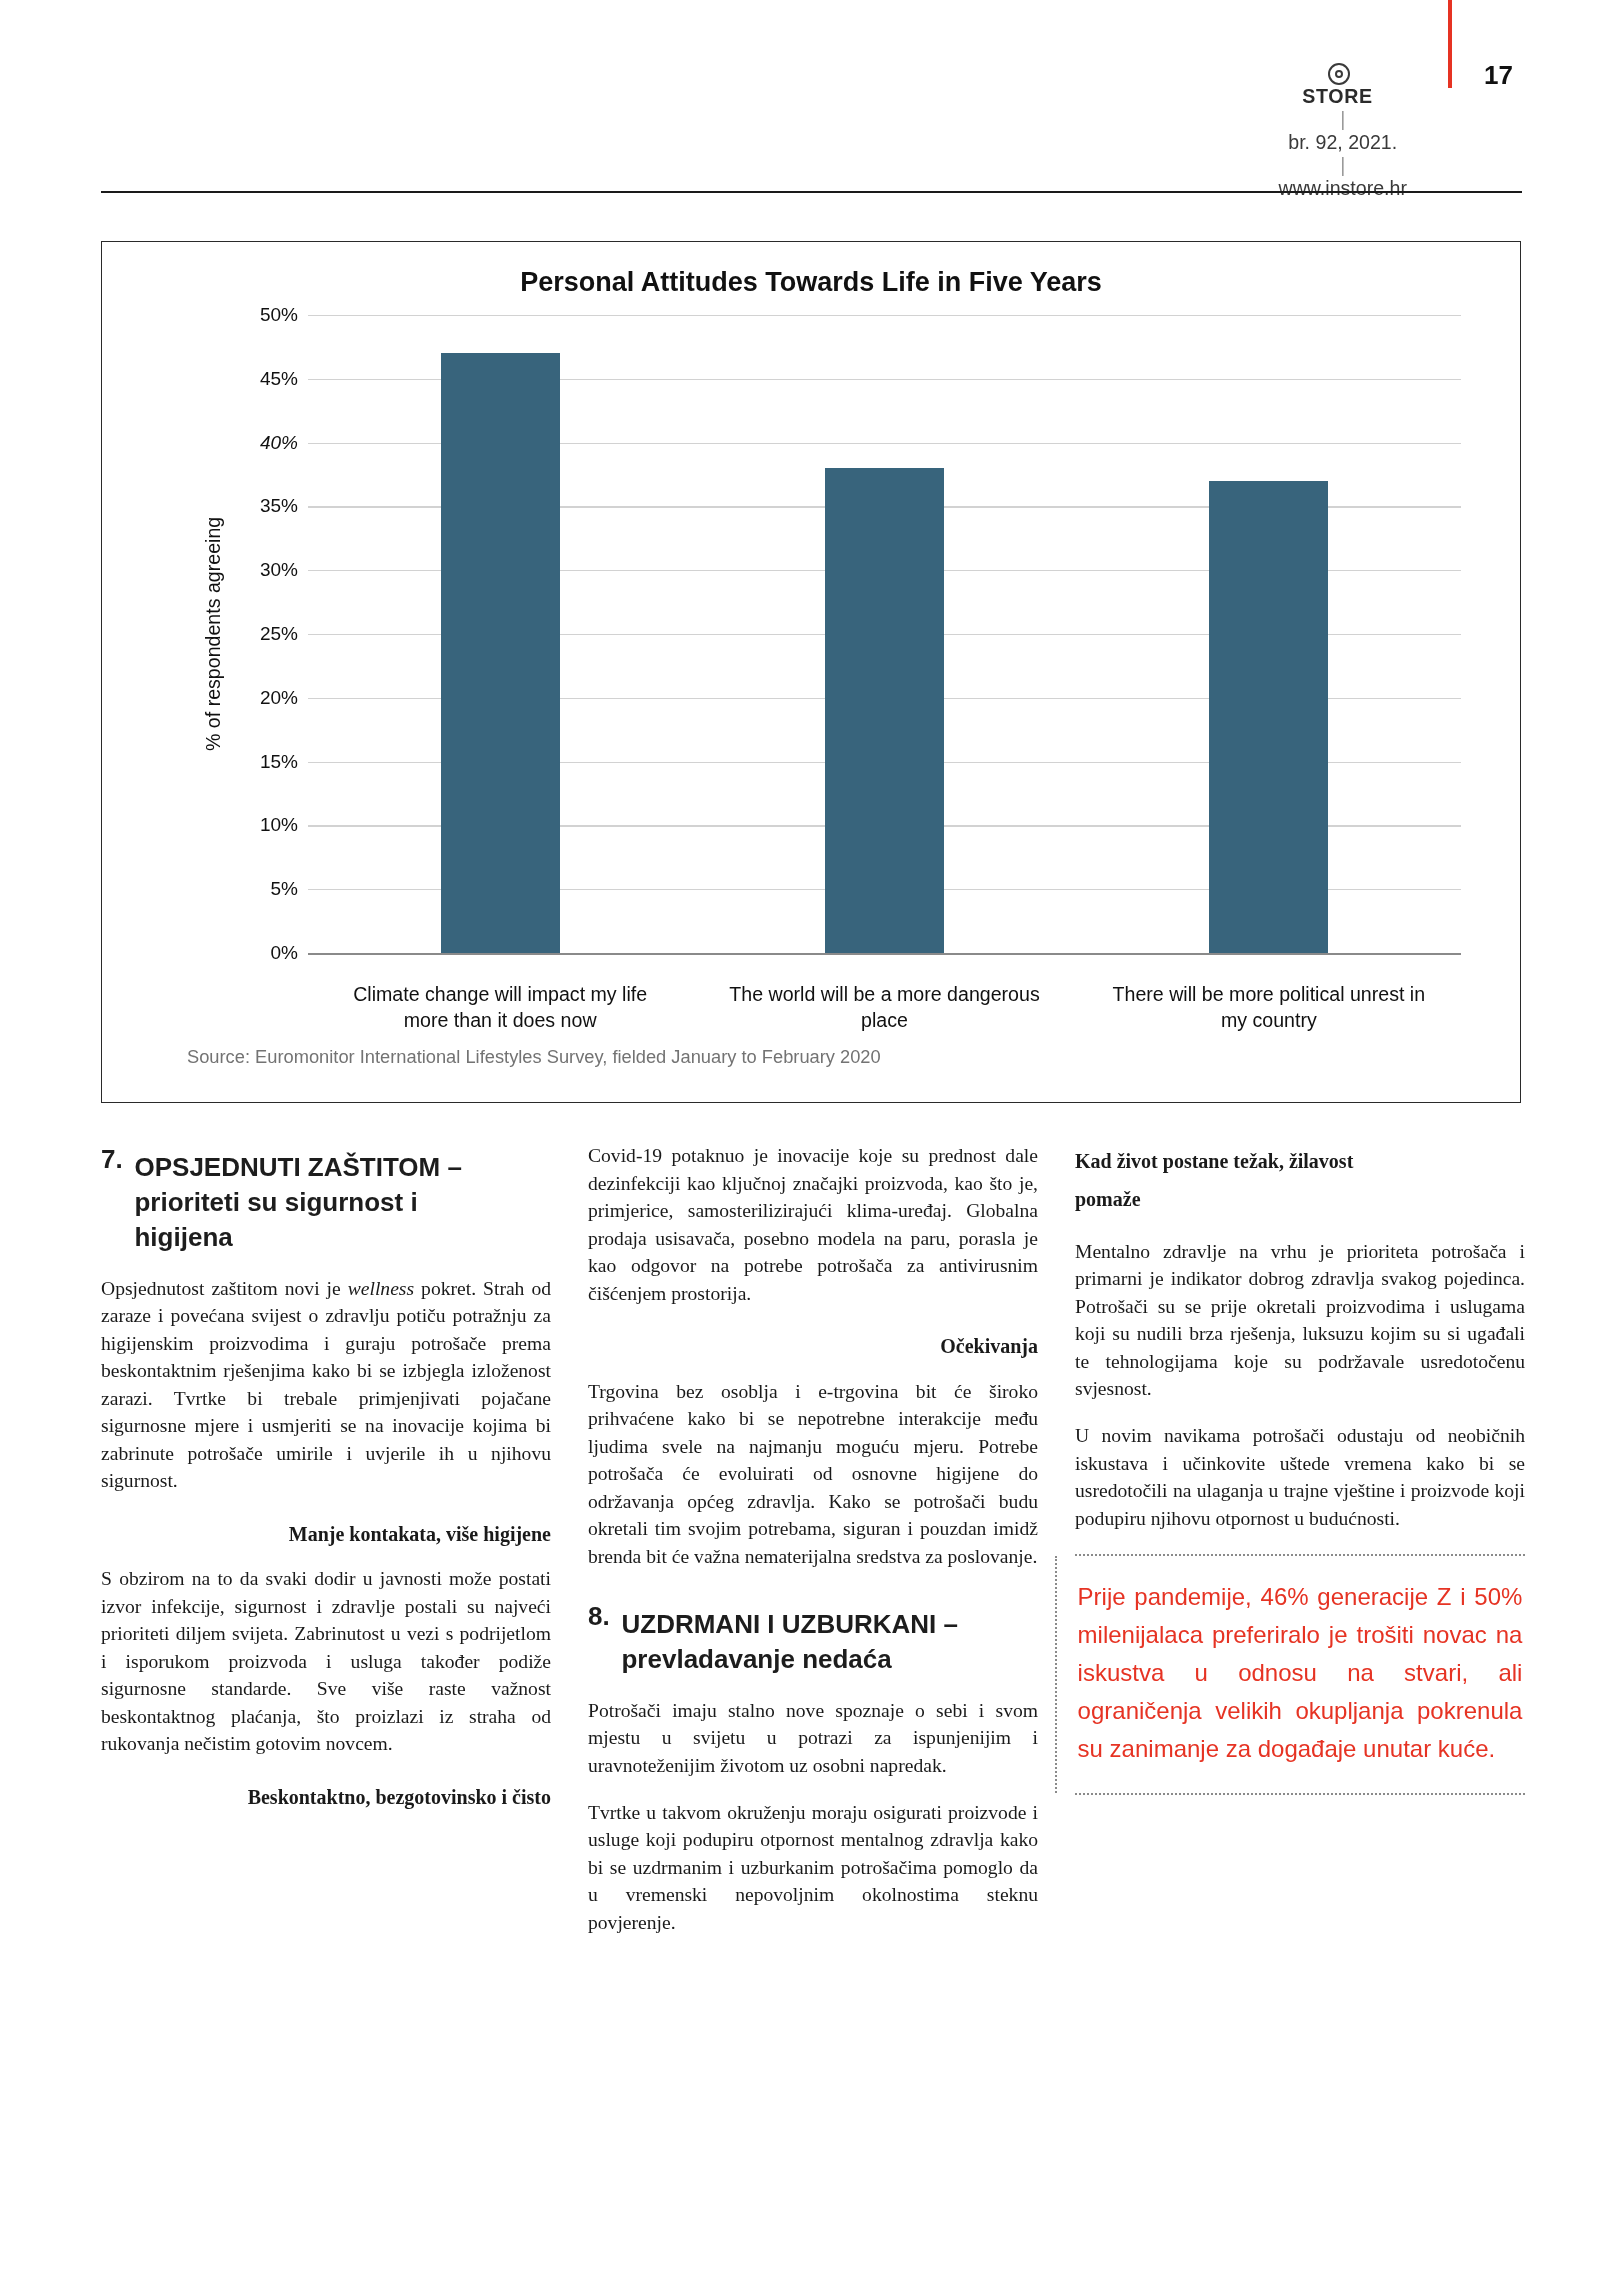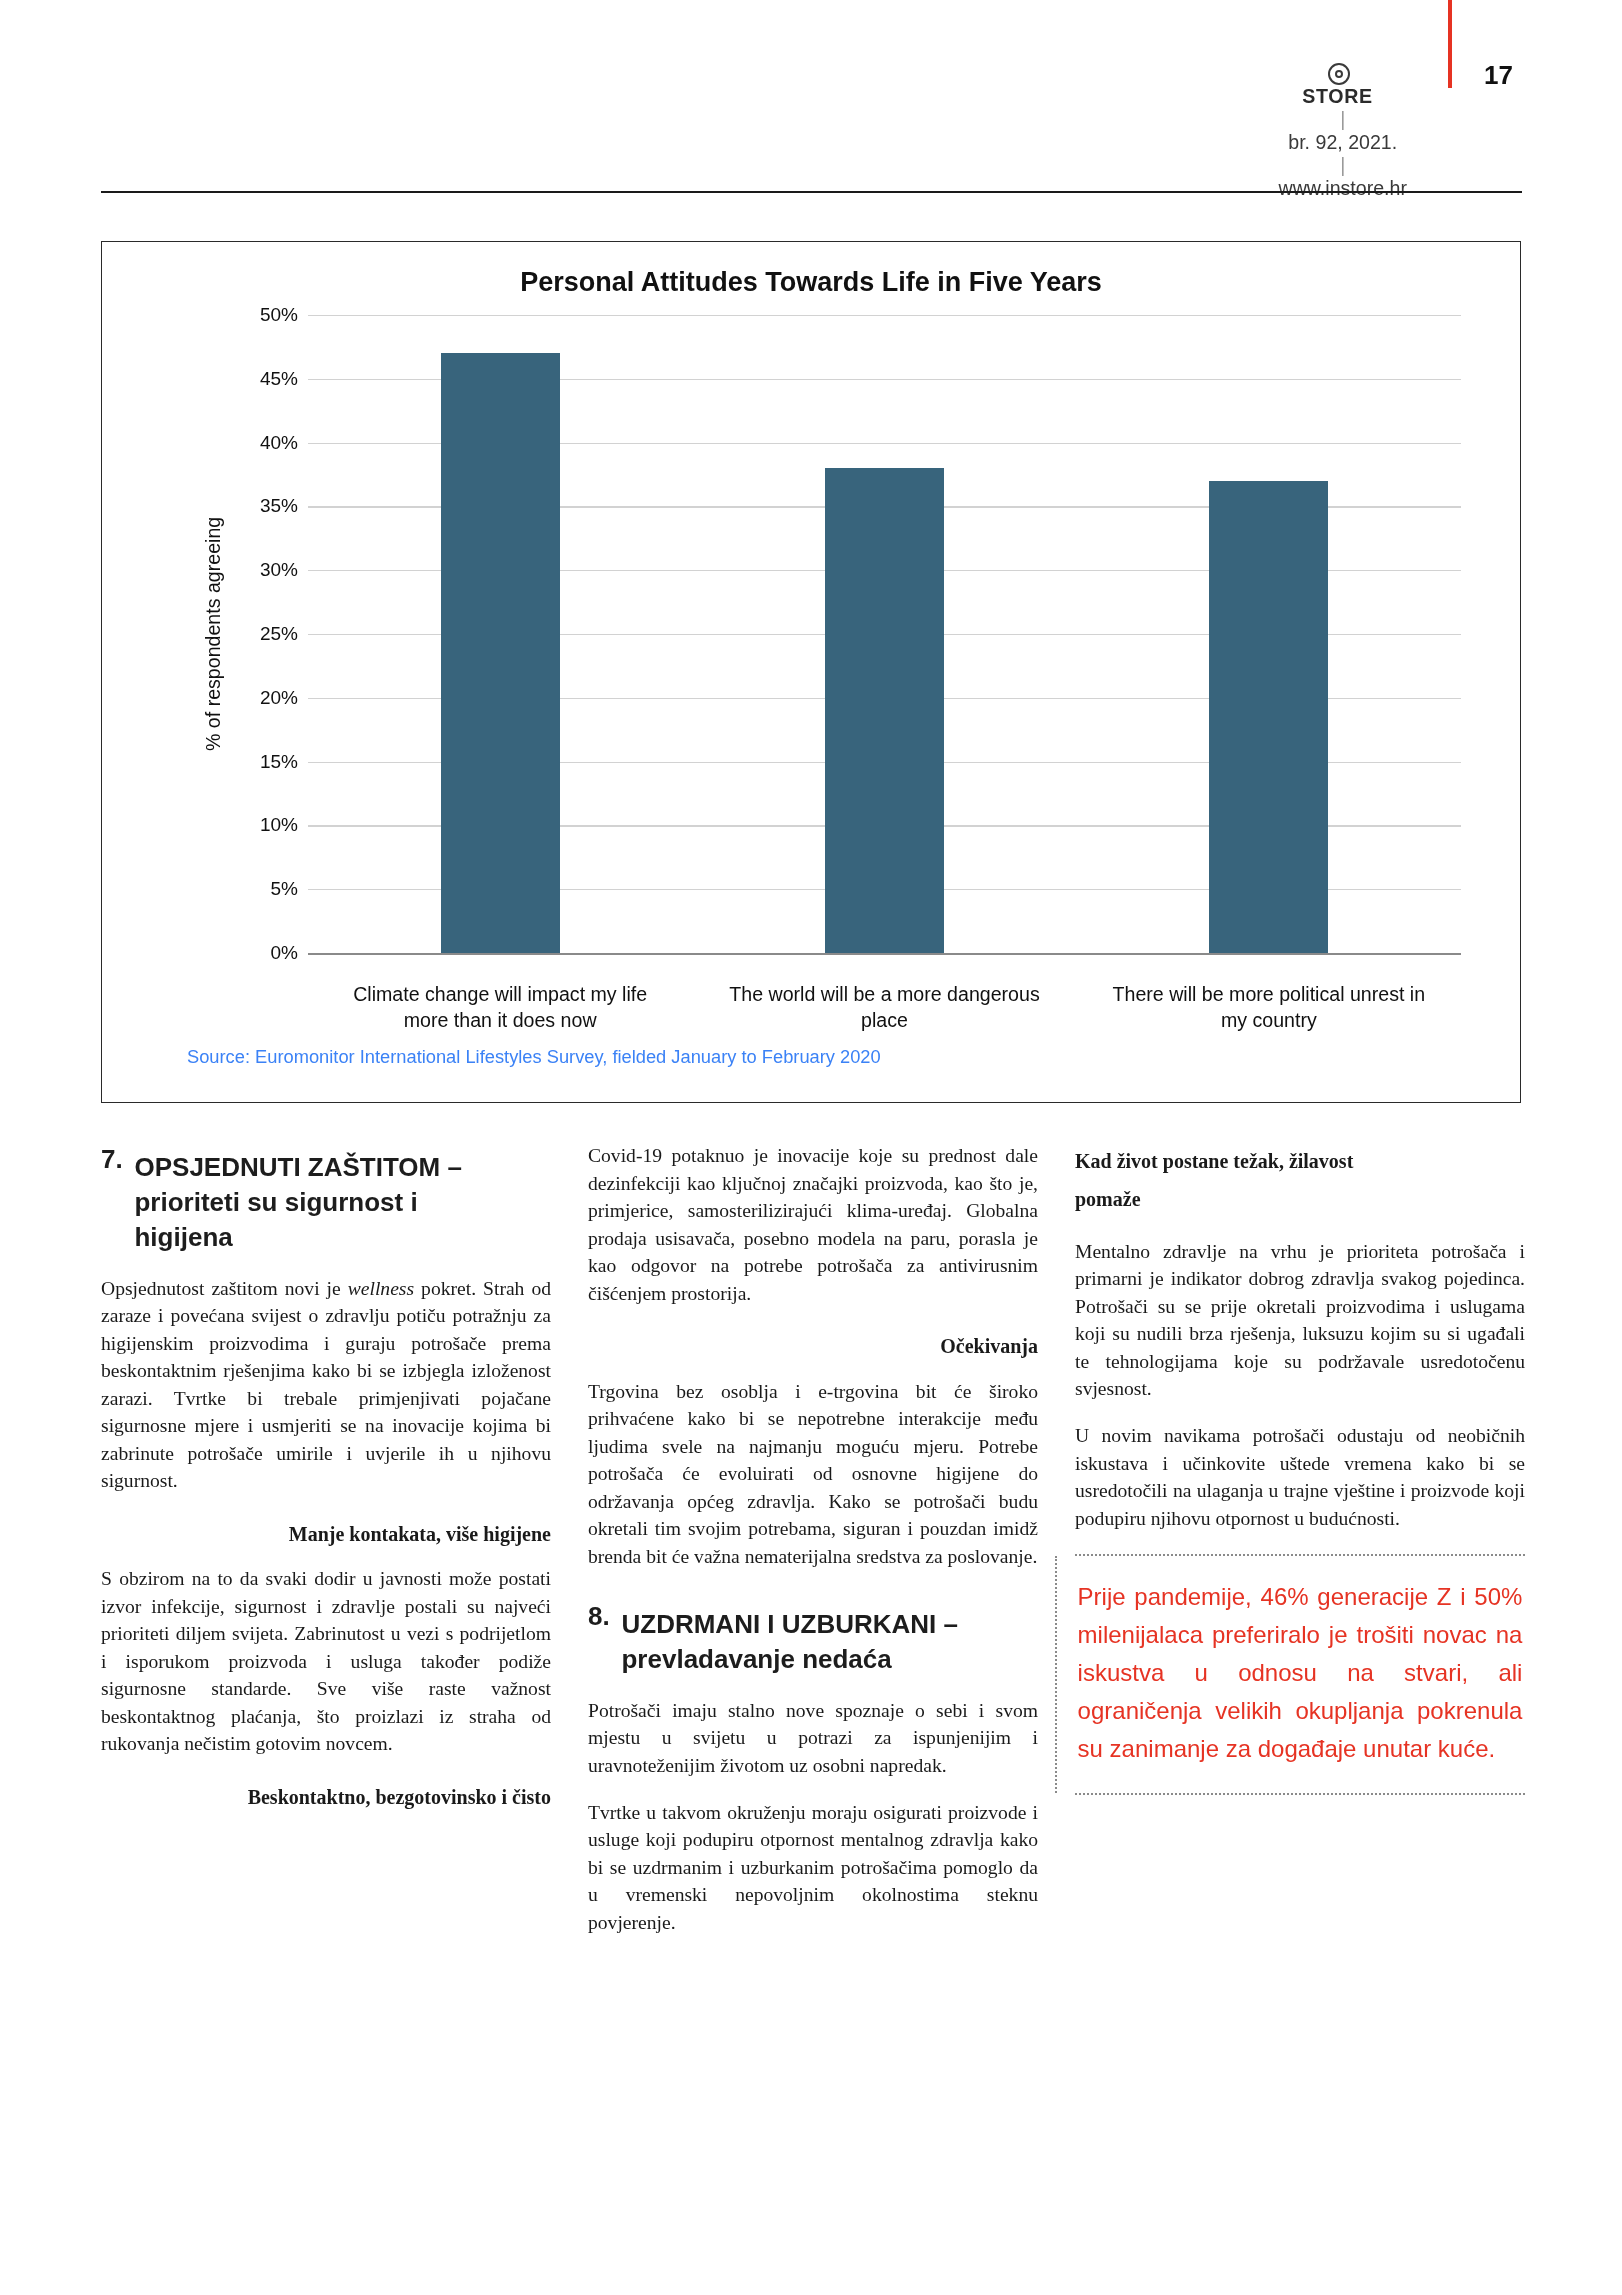--- a/index.html
+++ b/index.html
@@ -30,21 +30,21 @@
           display:flex;align-items:center;justify-content:center;font-size:19.6px;color:#111;}
   .y-ticks{position:absolute;left:131px;top:73px;width:65px;height:638px;}
   .y-tick{position:absolute;right:0;transform:translateY(-50%);font-size:19px;color:#111;}
   .plot{position:absolute;left:206px;right:59px;top:73px;height:638px;border-bottom:2px solid #8a8a8a;}
   .gridline{position:absolute;left:0;right:0;height:1.3px;background:#d2d2d2;}
   .bars{position:absolute;left:0;right:0;top:0;bottom:0;display:flex;}
   .bar-slot{flex:1;display:flex;align-items:flex-end;justify-content:center;}
   .bar{width:119px;background:var(--bar);}
   .x-labels{position:absolute;left:206px;right:59px;top:724px;display:flex;}
   .x-label{flex:1;text-align:center;font-size:19.6px;line-height:25.5px;color:#111;padding:0 26px;box-sizing:border-box;margin-top:16px;}
-  .chart-source{position:absolute;left:85px;bottom:34px;font-size:18.3px;color:#3b82f6;}
+  .chart-source{position:absolute;left:85px;bottom:34px;font-size:18.3px;color:#737373;}
 
   
   .columns{position:absolute;top:1142px;left:101px;right:98px;display:flex;gap:37px;}
   .col{flex:1;min-width:0;font-size:19.6px;line-height:27.5px;text-align:justify;}
   .col p{margin:0 0 19.6px 0;}
   .num-heading{display:flex;font-family:"Liberation Sans",sans-serif;font-weight:bold;
                font-size:26px;line-height:35px;color:#1d1d1d;text-align:left;margin:0 0 19.6px 0;}
   .num-heading .num{flex:0 0 auto;margin-right:11.8px;}
   .num-heading .txt{max-width:340px;margin-top:8px;}
   .subhead{font-weight:bold;font-size:20px;margin:26px 0 17px 0;text-align:right;}
@@ -81,21 +81,21 @@
     <div class="ylabel">% of respondents agreeing</div>
     <div class="y-ticks">
         <div class="y-tick" style="top: 100%;">0%</div>
         <div class="y-tick" style="top: 90%;">5%</div>
         <div class="y-tick" style="top: 80%;">10%</div>
         <div class="y-tick" style="top: 70%;">15%</div>
         <div class="y-tick" style="top: 60%;">20%</div>
         <div class="y-tick" style="top: 50%;">25%</div>
         <div class="y-tick" style="top: 40%;">30%</div>
         <div class="y-tick" style="top: 30%;">35%</div>
-        <div class="y-tick" style="top: 20%;">40%</div>
+        <div class="y-tick" style="top: 20%; font-style: italic;">40%</div>
         <div class="y-tick" style="top: 10%;">45%</div>
         <div class="y-tick" style="top: 0%;">50%</div>
       </div>
     <div class="plot">
       <div>
           <div class="gridline" style="top: 90%;"></div>
           <div class="gridline" style="top: 80%;"></div>
           <div class="gridline" style="top: 70%;"></div>
           <div class="gridline" style="top: 60%;"></div>
           <div class="gridline" style="top: 50%;"></div>

